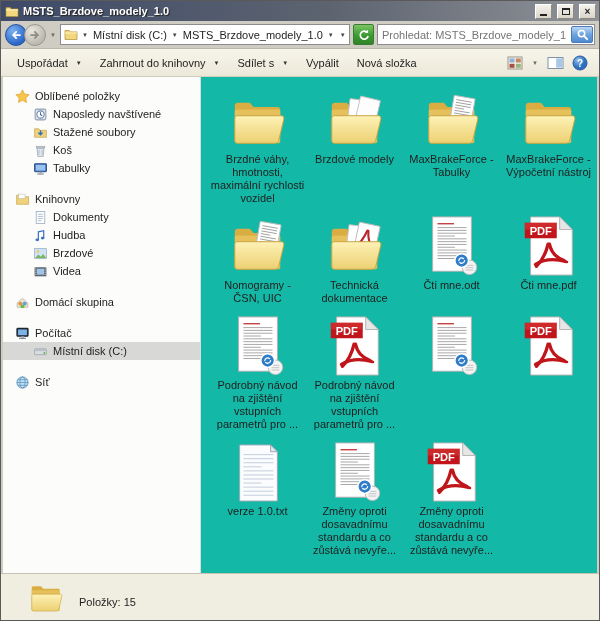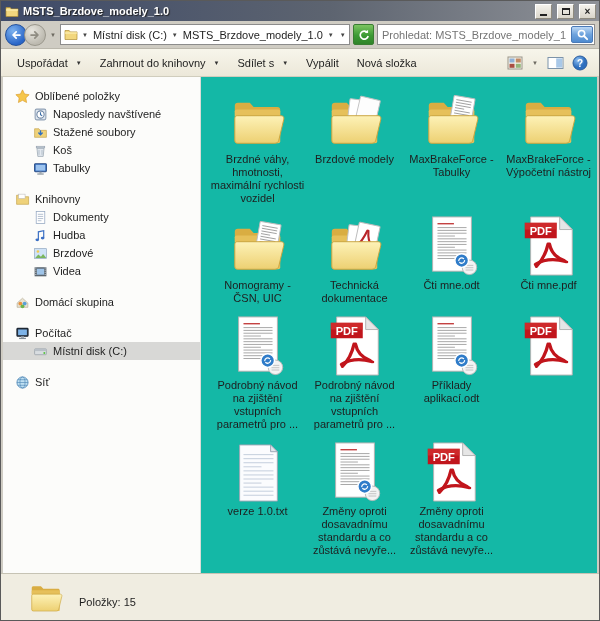--- a/index.html
+++ b/index.html
@@ -567,21 +567,20 @@
                 <line x1="11" y1="42" x2="41" y2="42" stroke="#9b9b9b" stroke-width="0.9"></line>
                 <line x1="11" y1="44.9" x2="29" y2="44.9" stroke="#9b9b9b" stroke-width="0.9"></line>
   <circle cx="44" cy="54" r="7.5" fill="#f3f3f3" stroke="#b9b9b9"></circle>
   <line x1="40" y1="52" x2="48" y2="52" stroke="#bdbdbd" stroke-width="0.9"></line>
                 <line x1="40" y1="54.4" x2="48" y2="54.4" stroke="#bdbdbd" stroke-width="0.9"></line>
                 <line x1="40" y1="56.8" x2="48" y2="56.8" stroke="#bdbdbd" stroke-width="0.9"></line>
   <circle cx="36" cy="47" r="7" fill="#2f7cc9" stroke="#fff" stroke-width="1.4"></circle>
   <path d="M33 47a3 3 0 0 1 5-2M39 47a3 3 0 0 1-5 2" fill="none" stroke="#fff" stroke-width="1.3" stroke-linecap="round"></path>
   </svg>
             </div>
-            <div class="tlabel">Příklady aplikací.odt</div>
           </div>
           <div class="tile">
             <div class="ticonbox">
               <svg width="56" height="62" viewBox="0 0 56 64">
   <path d="M9 2h30l13 13v47H9z" fill="#fff" stroke="#b3b3b3"></path>
   <path d="M39 2l13 13H39z" fill="#e6e6e6" stroke="#b3b3b3"></path>
   <rect x="3" y="8" width="33" height="16" fill="#c1151c"></rect>
   <rect x="3" y="8" width="33" height="7" fill="#d93a38" opacity="0.55"></rect>
   <text x="19.5" y="20.5" text-anchor="middle" font-size="11.5" font-weight="bold" fill="#fff" font-family="Liberation Sans, sans-serif">PDF</text>
   <path d="M27 30c-2 9-6 17-12 23" fill="none" stroke="#c1151c" stroke-width="3.4" stroke-linecap="round"></path>

